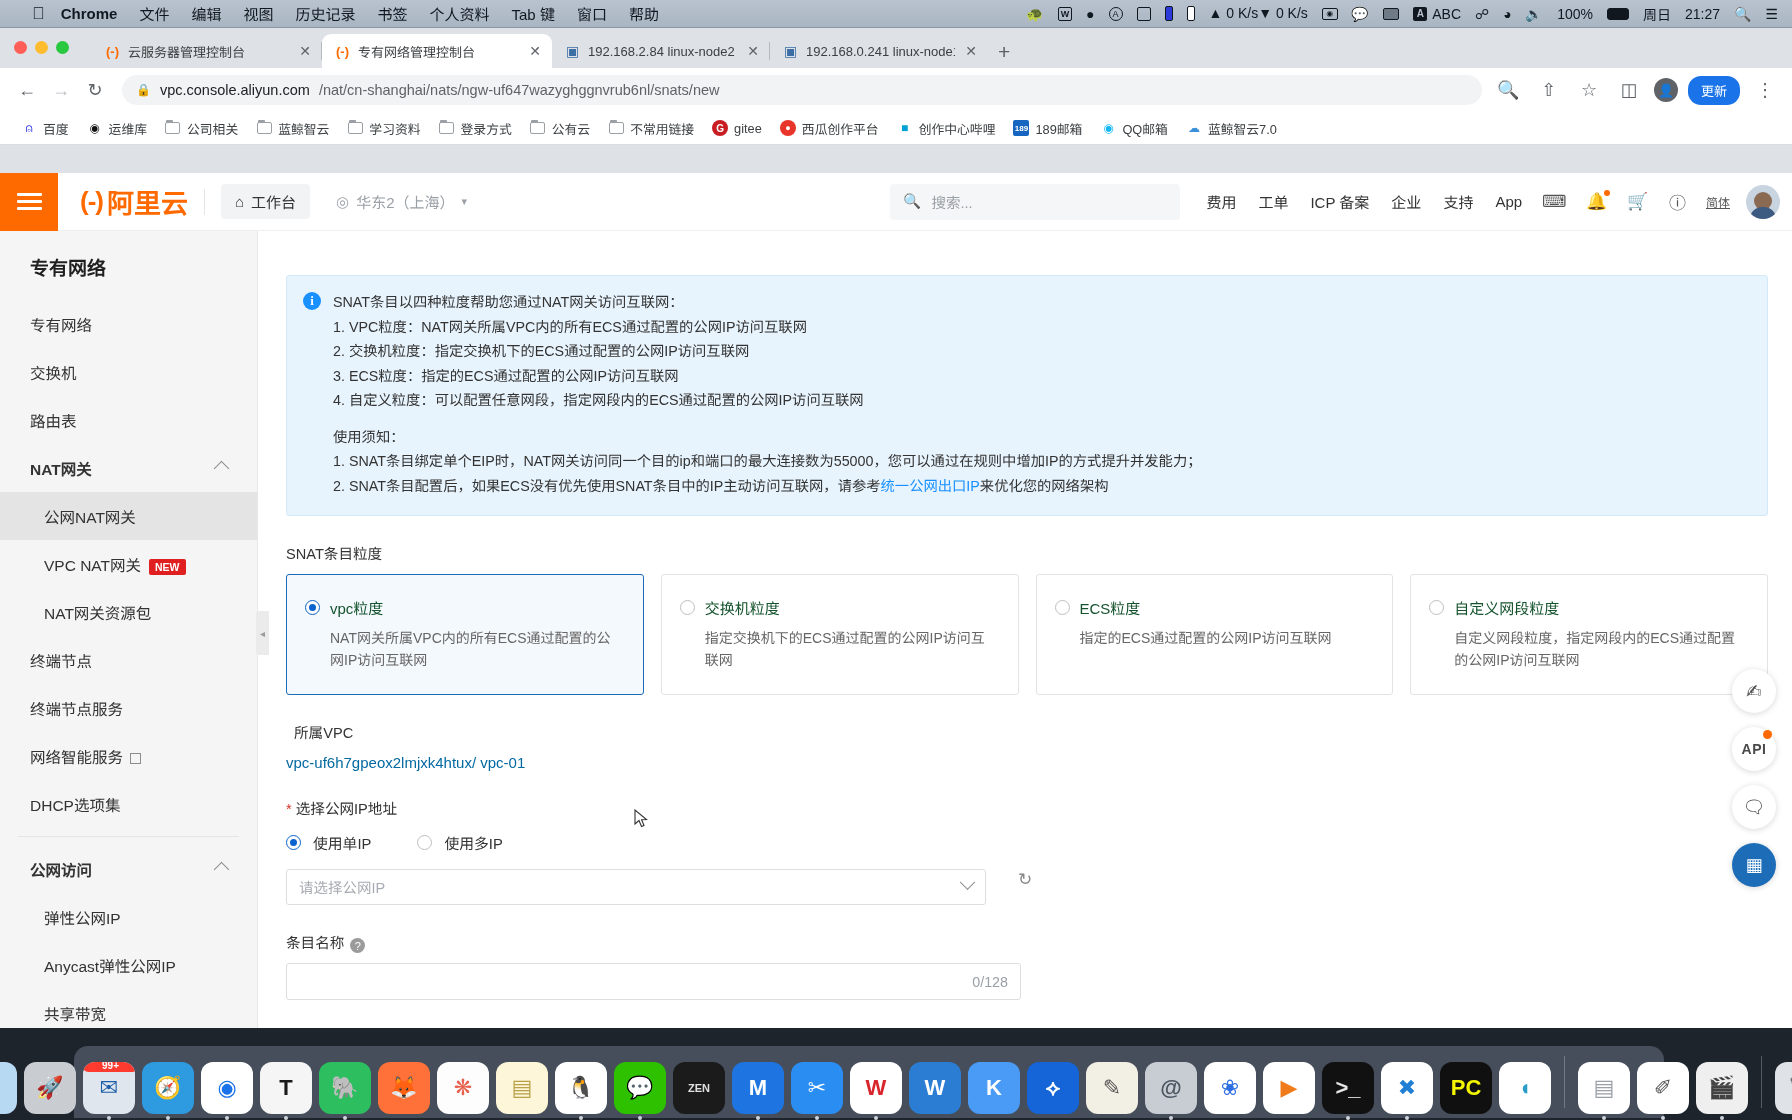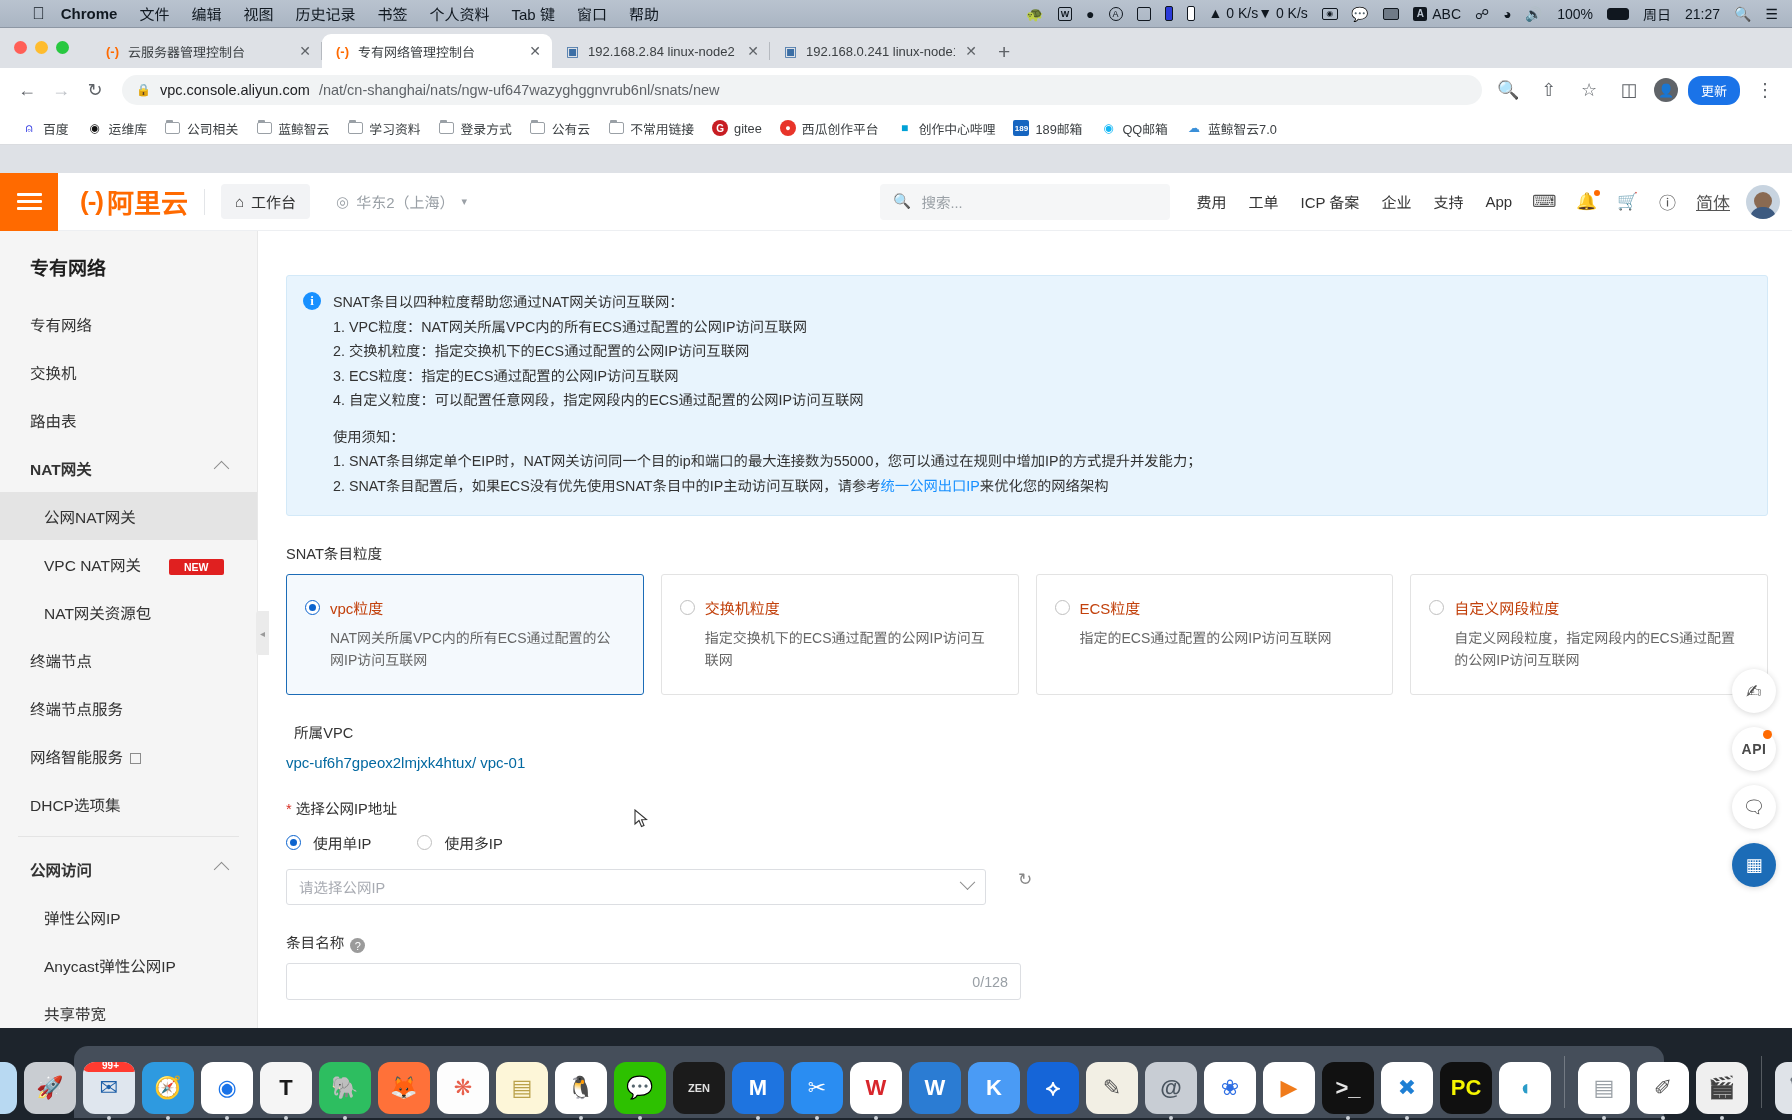--- a/index.html
+++ b/index.html
@@ -95,21 +95,21 @@
   .sidebar { width:258px; flex:0 0 258px; background:#f5f5f5; border-right:1px solid #e8e8e8; position:relative; }
   .side-title { font-size:19px; font-weight:700; color:#1f1f1f; padding:22px 0 20px 30px; }
   .side-item {
     display:flex; align-items:center; justify-content:space-between;
     padding:13px 24px 13px 30px; font-size:15.5px; color:#333;
   }
   .side-item.sub { padding-left:44px; }
   .side-item.active { background:#e4e4e4; }
   .side-item.grp { font-weight:600; }
   .chev { width:11px;height:11px;border-left:1.7px solid #8c8c8c;border-top:1.7px solid #8c8c8c;transform:rotate(45deg);margin-right:6px; }
-  .badge-new { background:#e02020;color:#fff;font-size:10.5px;font-weight:700;padding:2px 15px;border-radius:2px;margin-left:28px;position:relative; }
+  .badge-new { background:#e02020;color:#fff;font-size:10.5px;font-weight:700;padding:2px 6px;border-radius:2px;margin-left:8px;position:relative; }
   .badge-new:before{content:"";position:absolute;left:-4px;top:50%;transform:translateY(-50%);border:4px solid transparent;border-right-color:#e02020;}
   .side-div { height:1px;background:#e4e4e4;margin:8px 18px; }
   .extlink { display:inline-block;width:11px;height:11px;border:1.4px solid #8c8c8c;margin-left:7px;position:relative;vertical-align:middle; }
   .collapse-tab { position:absolute; right:-12px; top:380px; width:13px;height:44px;background:#ebebeb;border-radius:3px 0 0 3px;display:flex;align-items:center;justify-content:center;color:#9a9a9a;font-size:10px;z-index:5; }
 
   .content { flex:1 1 auto; padding:0 24px 0 28px; position:relative; overflow:hidden; background:#fff;}
   .crumbtop { font-size:22px; font-weight:600; color:#333; padding-top:8px; height:34px; overflow:hidden; color:#3a3a3a;}
 
   .notice {
     background:#e8f4fd; border:1px solid #d3e9f8; border-radius:3px;
@@ -126,21 +126,21 @@
   .cards { display:flex; gap:17px; }
   .card {
     flex:1 1 0; border:1px solid #e3e3e3; border-radius:3px; background:#fff;
     padding:22px 20px 22px 18px; min-height:108px;
   }
   .card.sel { border:1.6px solid #1c6cb7; background:#f4f9fd; }
   .card .top { display:flex; align-items:center; gap:10px; }
   .radio { width:15px;height:15px;border-radius:50%;border:1.4px solid #bfbfbf;background:#fff;flex:0 0 15px;position:relative; }
   .radio.on { border-color:#0b63ce; }
   .radio.on:after{content:"";position:absolute;left:3.2px;top:3.2px;width:7px;height:7px;border-radius:50%;background:#0b63ce;}
-  .card .ttl { font-size:15px; color:#c2410c; }
+  .card .ttl { font-size:15px; color:#14532d; }
   .card .desc { font-size:14px; color:#666; line-height:1.62; margin:9px 0 0 25px; }
 
   .vpcval { font-size:15px; color:#0369a1; margin-top:12px; }
   .radrow { display:flex; align-items:center; gap:12px; margin-top:14px; font-size:14.8px; color:#333; }
   .radrow .sp { width:22px; }
   .selectbox {
     width:700px; height:36px; border:1px solid #dcdee2; border-radius:3px;
     display:flex; align-items:center; padding:0 12px; font-size:14.5px; color:#a8abb2;
     margin-top:16px; background:#fff;
   }
@@ -404,21 +404,21 @@
           <span>ICP 备案</span>
           <span>企业</span>
           <span>支持</span>
           <span>App</span>
         </div>
         <div class="ali-icons">
           <span style="font-size:17px;">⌨</span>
           <span style="font-size:17px;position:relative;">🔔<span style="position:absolute;top:-1px;right:-2px;width:6px;height:6px;border-radius:50%;background:#ff6a00;"></span></span>
           <span style="font-size:17px;">🛒</span>
           <span style="font-size:17px;">ⓘ</span>
-          <span style="font-size:17px;text-decoration:underline;">简体</span>
+          <span style="font-size:12px;text-decoration:underline;">简体</span>
         </div>
         <div class="ali-avatar"></div>
       </div>
 
       <div class="ali-body">
 
         <div class="sidebar">
           <div class="side-title">专有网络</div>
           <div class="side-item">
               <span>专有网络</span>

